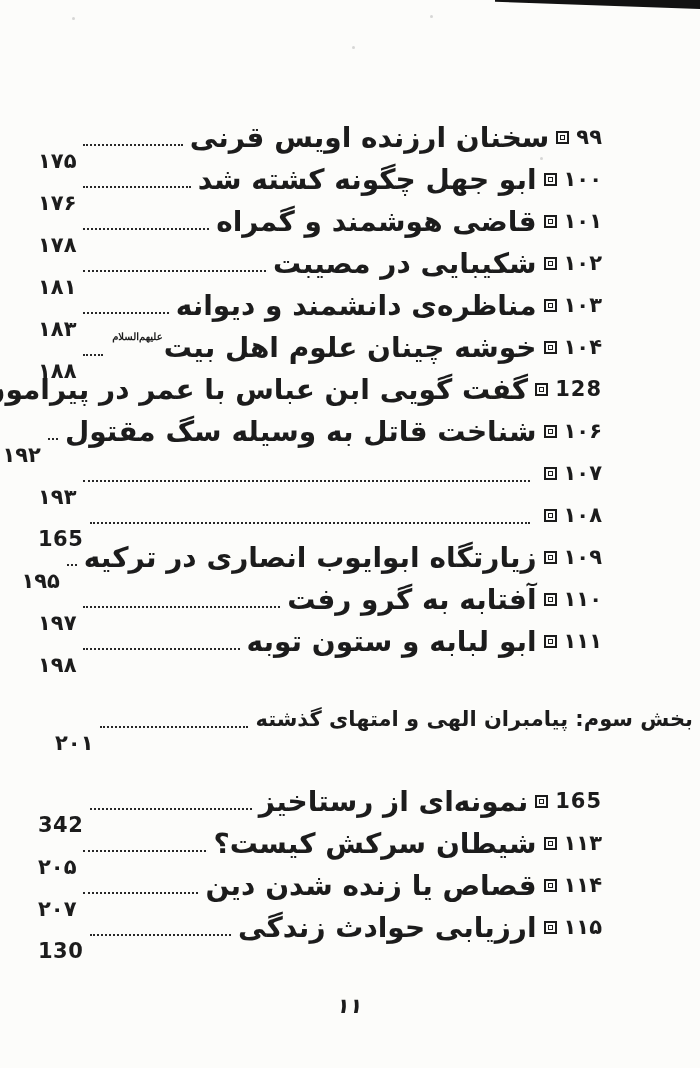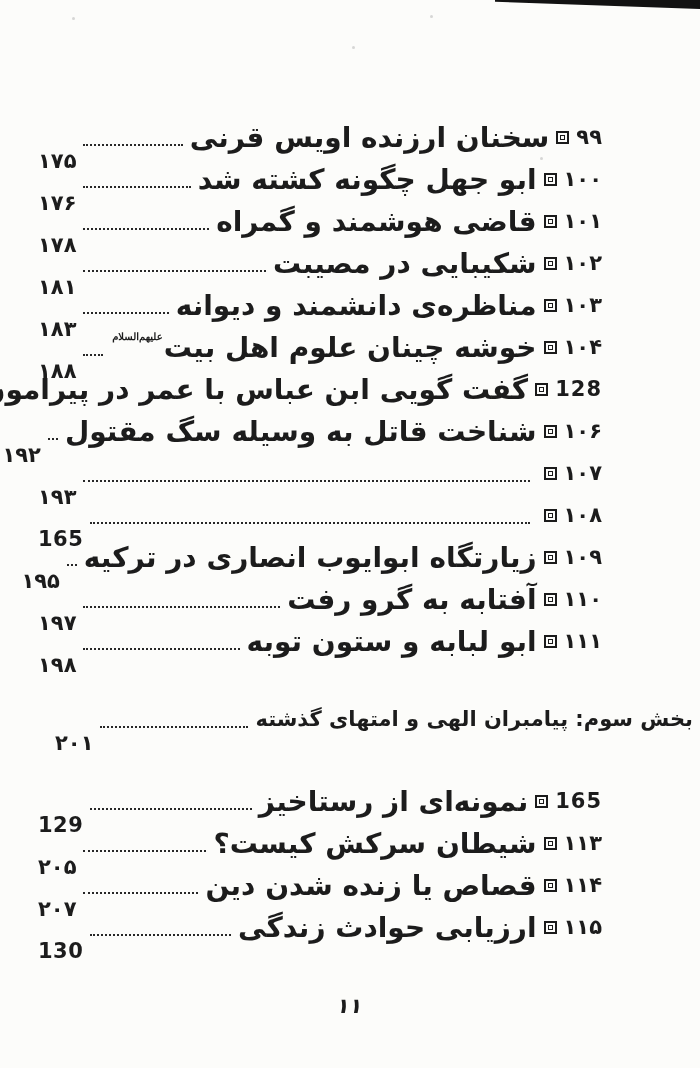--- a/index.html
+++ b/index.html
@@ -219,21 +219,21 @@
     <span class="page-num">۲۰۱</span>
   </div>
 
   <div class="toc-row">
     <span class="entry-num">165</span>
     <span class="bullet">
         <span class="bullet-inner"></span>
       </span>
     <span class="entry-title">نمونه‌ای از رستاخیز</span>
     <span class="dots"></span>
-    <span class="page-num">129</span>
+    <span class="page-num">342</span>
   </div>
 
   <div class="toc-row">
     <span class="entry-num">۱۱۳</span>
     <span class="bullet">
         <span class="bullet-inner"></span>
       </span>
     <span class="entry-title">شیطان سرکش کیست؟</span>
     <span class="dots"></span>
     <span class="page-num">۲۰۵</span>

